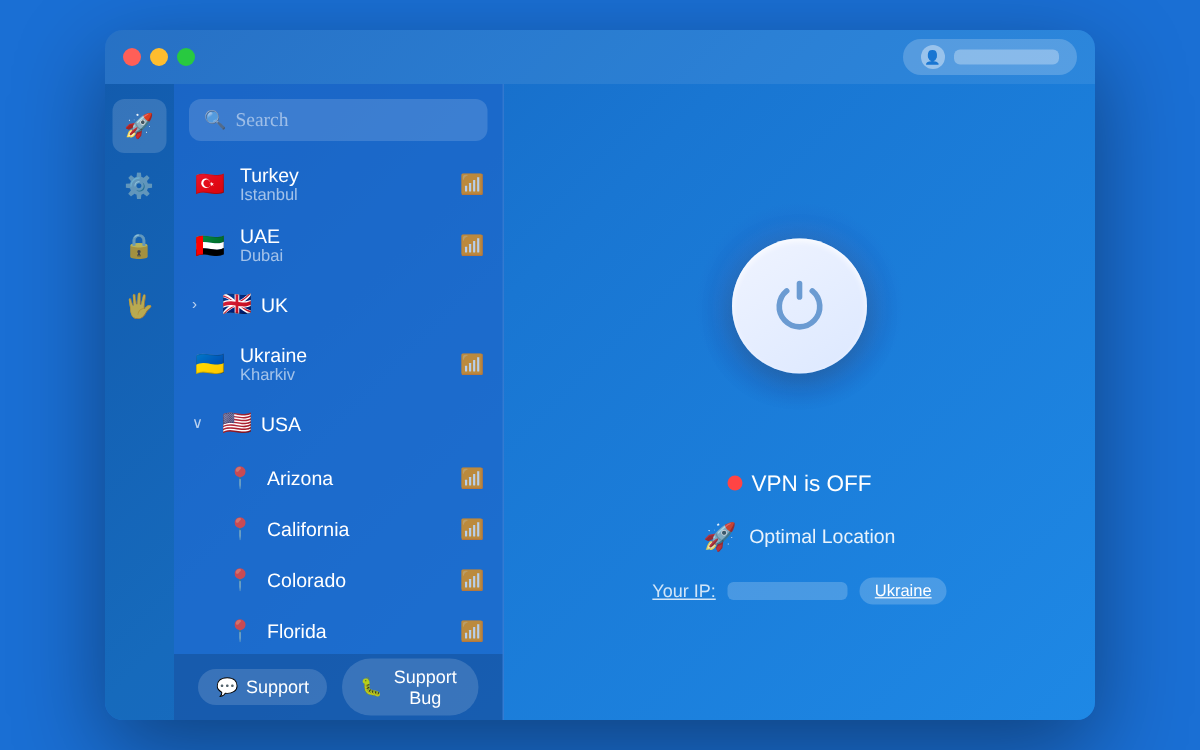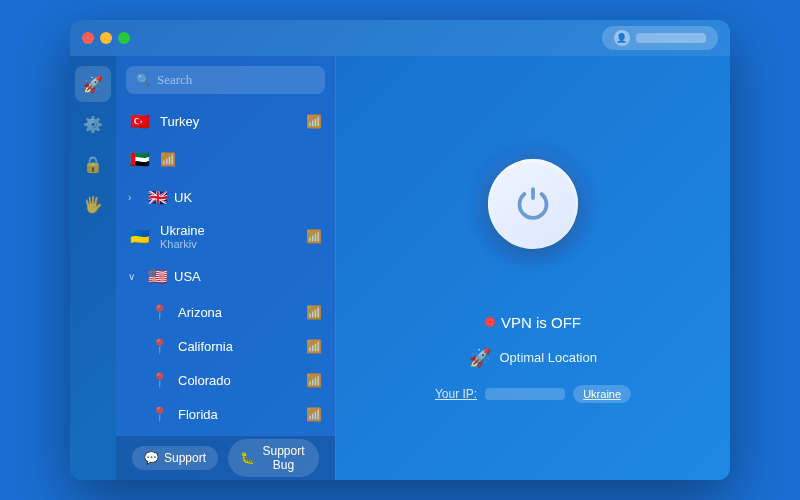--- a/index.html
+++ b/index.html
@@ -372,26 +372,31 @@
         <span class="search-icon">🔍</span>
         <input class="search-input" type="text" placeholder="Search" style="">
       </div>
 
       <div class="server-list">
 
         <div class="server-item">
           <div class="flag">🇹🇷</div>
           <div class="server-info">
             <div class="server-name">Turkey</div>
+            <div class="server-city">Istanbul</div>
           </div>
           <span class="signal-icon">📶</span>
         </div>
 
         <div class="server-item">
           <div class="flag">🇦🇪</div>
+          <div class="server-info">
+            <div class="server-name">UAE</div>
+            <div class="server-city">Dubai</div>
+          </div>
           <span class="signal-icon">📶</span>
         </div>
 
         <div class="country-expand">
           <span class="chevron">›</span>
           <div class="flag">🇬🇧</div>
           <div class="server-info">
             <div class="server-name">UK</div>
           </div>
         </div>

